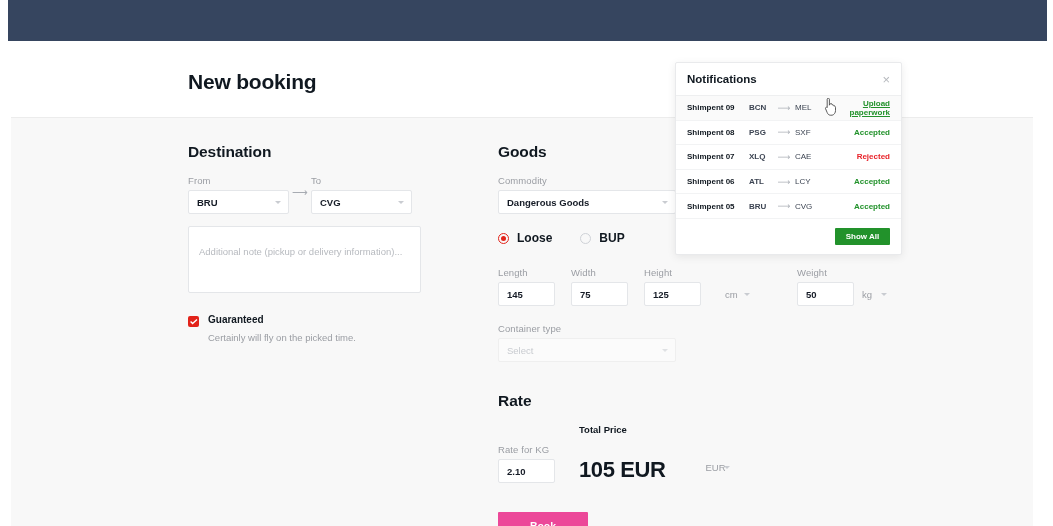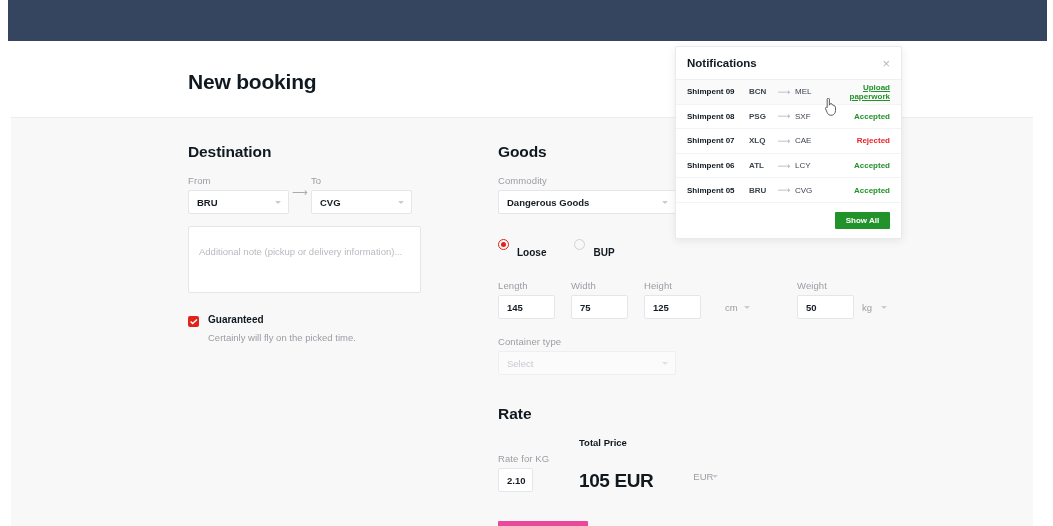--- a/index.html
+++ b/index.html
@@ -92,60 +92,60 @@
   .radio { display:flex; align-items:center; margin-right:28px; }
   .radio .dot {
     width:11px;height:11px;border-radius:50%;border:1.5px solid #cfd2d7;
     margin-right:8px; position:relative; flex:none;
   }
   .radio.on .dot { border-color:#e2231a; }
   .radio.on .dot::after {
     content:""; position:absolute; left:2px; top:2px;
     width:5px;height:5px;border-radius:50%;background:#e2231a;
   }
-  .radio .rl { font-size:10px; font-weight:bold; color:#101820;margin-top:16px; }
+  .radio .rl { font-size:12px; font-weight:bold; color:#101820; }
 
   
   .dims { display:flex; align-items:flex-end; margin-top:22px; }
   .dim { width:57px; margin-right:16px; }
   .dim .inp { width:57px; }
   .unit {
     position:relative; width:34px; height:24px; display:flex; align-items:center;
     font-size:9.5px; color:#9a9da3; padding-left:2px; margin-left:6px;
   }
   .spacer-dims { width:40px; }
   .weight-block { width:57px; }
   .weight-block .inp { width:57px; }
 
   .container-block { margin-top:17px; width:178px; }
   .container-block .sel { width:178px; }
 
   
   .rate-wrap { margin-top:30px; }
   .rate-row { display:flex; align-items:flex-end; margin-top:14px; }
   .rate-kg { width:57px; }
-  .rate-kg .inp { width:35px; }
+  .rate-kg .inp { width:57px; }
   .total-block { margin-left:24px; }
   .total-label { font-size:9.5px; font-weight:bold; color:#101820; }
   .total-value {
-    font-size:19px; font-weight:bold; color:#101820;
+    font-size:22px; font-weight:bold; color:#101820;
     margin-top:22px; letter-spacing:-0.4px;
   }
   .cur-unit { margin-left:38px; margin-bottom:4px; }
 
   .book-btn {
     margin-top:29px; width:90px; height:27px; background:#ec4899;
     color:#fff; font-size:10.5px; font-weight:bold;
     display:flex; align-items:center; justify-content:center;
     border:none; border-radius:1px; cursor:pointer;
   }
 
   
   .notif {
-    position:absolute; left:675px; top:46px; width:227px; height:193px;
+    position:absolute; left:675px; top:62px; width:227px; height:193px;
     background:#fff; border:1px solid #e9eaec; border-radius:2px;
     box-shadow: 0 2px 8px rgba(0,0,0,0.08);
     z-index: 20;
   }
   .notif-head {
     height:33px; display:flex; align-items:center; justify-content:space-between;
     padding:0 11px; border-bottom:1px solid #eeeff0;
   }
   .notif-title { font-size:11.5px; font-weight:bold; color:#101820; }
   .notif-close { color:#b5b8bd; font-size:13px; line-height:1; cursor:pointer; }

